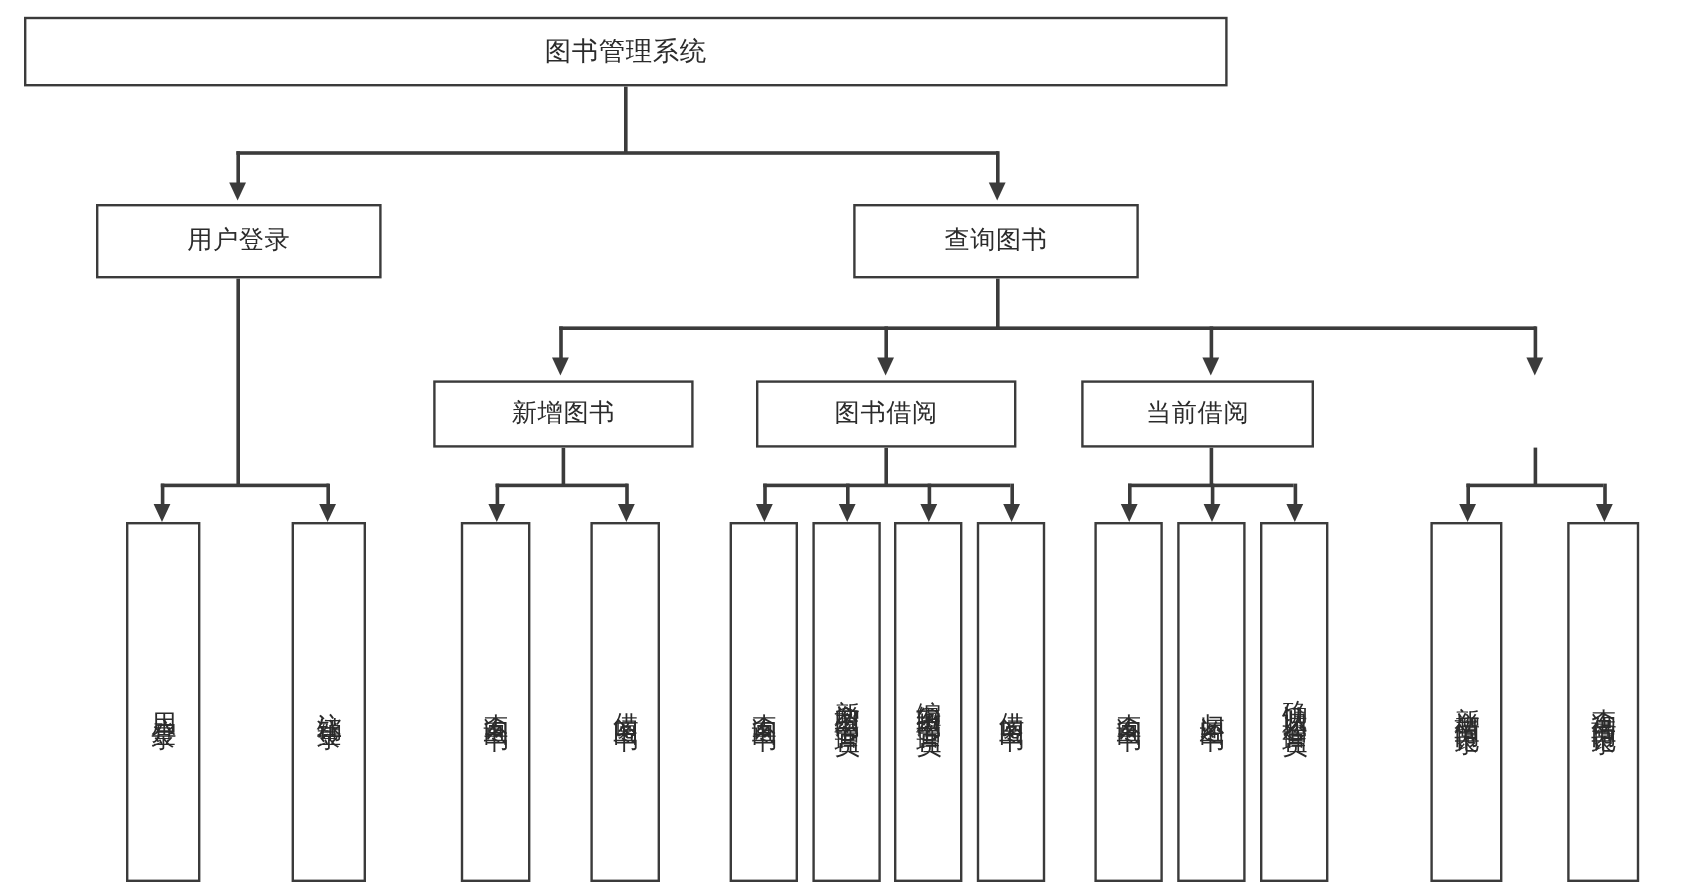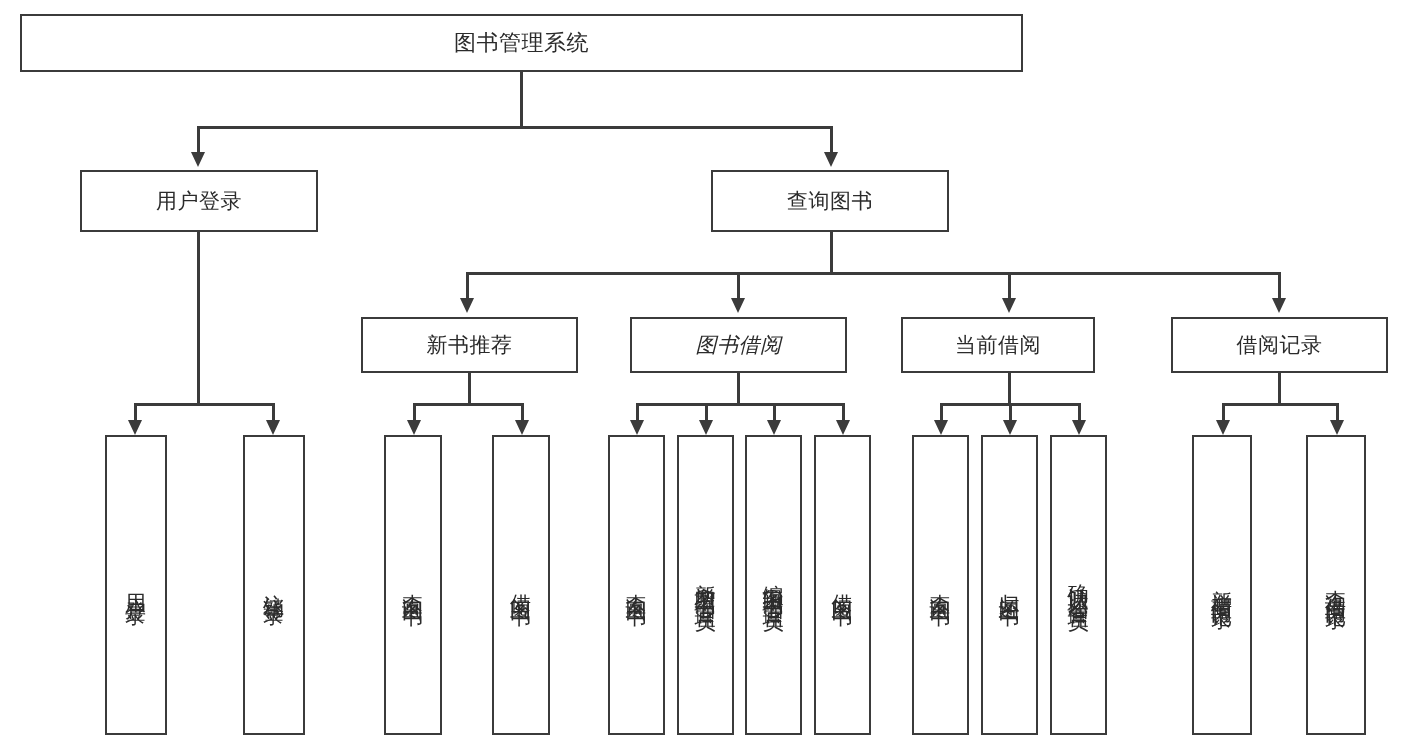--- a/index.html
+++ b/index.html
@@ -124,30 +124,27 @@
   <div class="edge vline" style="left:466px; top:272px; height:28px;"></div>
   <div class="arrow" style="left:460px; top:298px;"></div>
   <div class="edge vline" style="left:737px; top:272px; height:28px;"></div>
   <div class="arrow" style="left:731px; top:298px;"></div>
   <div class="edge vline" style="left:1008px; top:272px; height:28px;"></div>
   <div class="arrow" style="left:1002px; top:298px;"></div>
   <div class="edge vline" style="left:1278px; top:272px; height:28px;"></div>
   <div class="arrow" style="left:1272px; top:298px;"></div>
 
   <div class="node h" style="left:361px; top:317px; width:217px; height:56px;">
-    <span>新书推荐</span>
-  </div>
-  <div class="node h" style="left:630px; top:317px; width:217px; height:56px;font-style:italic;">
+    <span>新增图书</span>
+  </div>
+  <div class="node h" style="left:630px; top:317px; width:217px; height:56px;">
     <span>图书借阅</span>
   </div>
   <div class="node h" style="left:901px; top:317px; width:194px; height:56px;">
     <span>当前借阅</span>
-  </div>
-  <div class="node h" style="left:1171px; top:317px; width:217px; height:56px;">
-    <span>借阅记录</span>
   </div>
 
   <div class="edge vline" style="left:468px; top:373px; height:32px;"></div>
   <div class="edge hline" style="left:413px; top:403px; width:110px;"></div>
   <div class="edge vline" style="left:413px; top:403px; height:20px;"></div>
   <div class="arrow" style="left:407px; top:420px;"></div>
   <div class="edge vline" style="left:521px; top:403px; height:20px;"></div>
   <div class="arrow" style="left:515px; top:420px;"></div>
 
   <div class="edge vline" style="left:737px; top:373px; height:32px;"></div>

